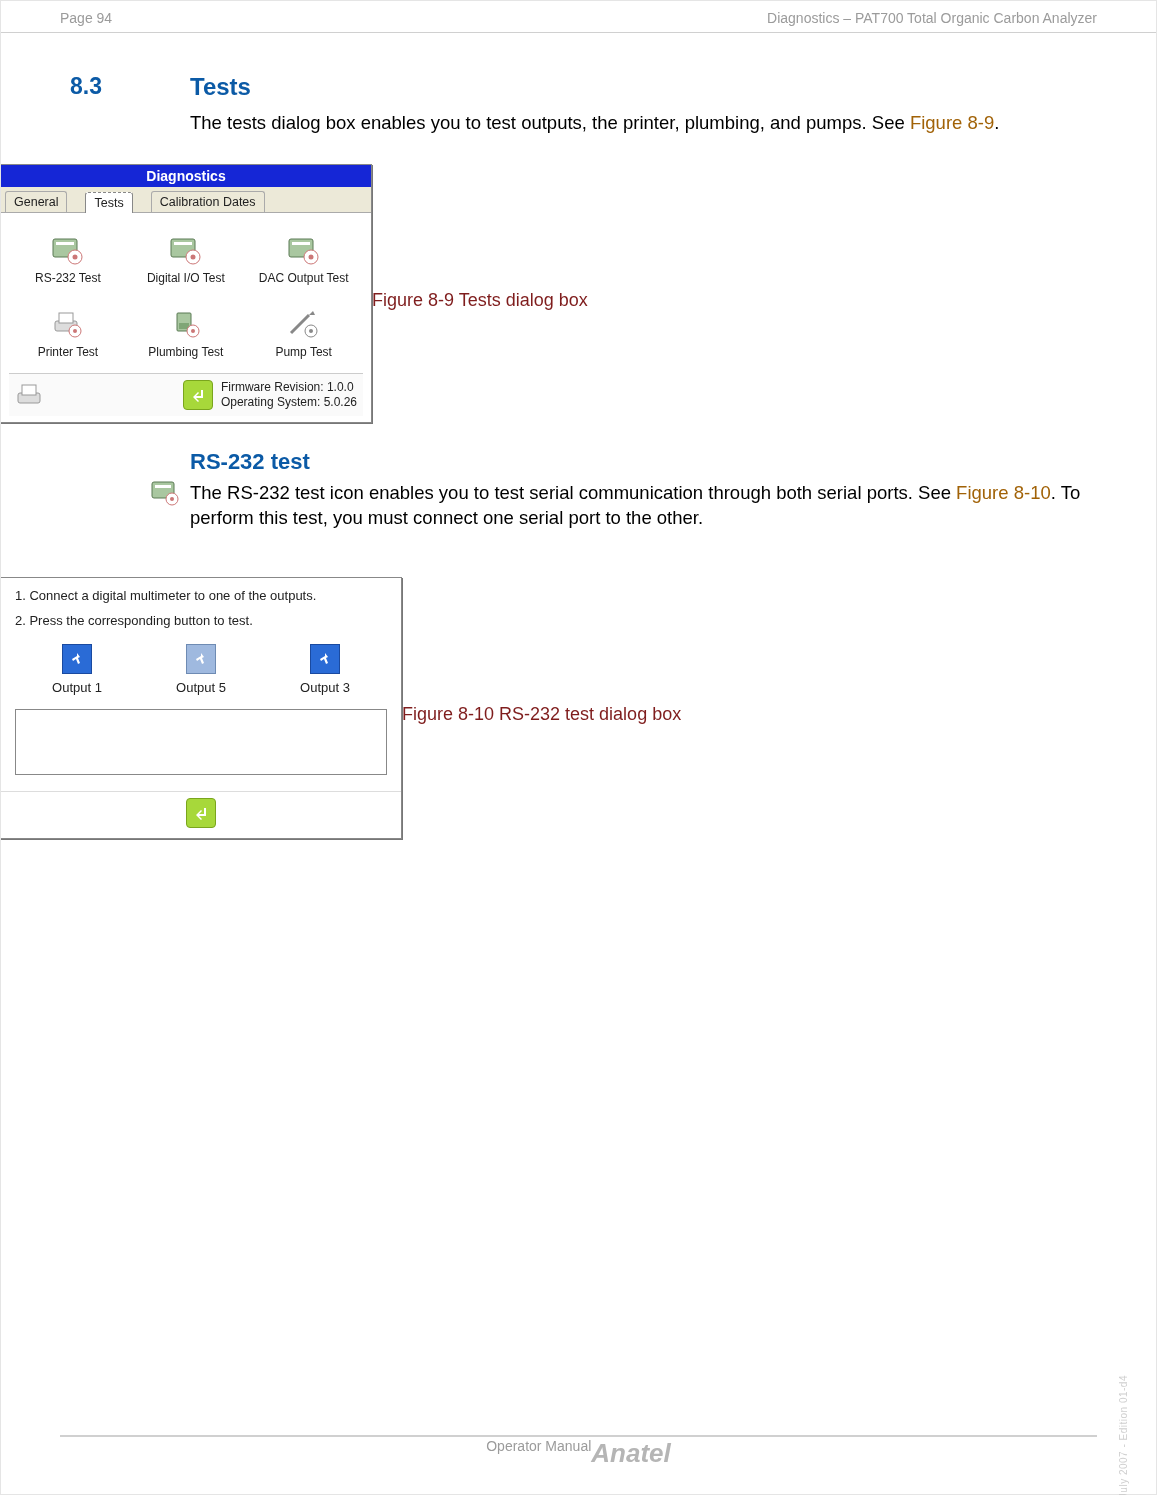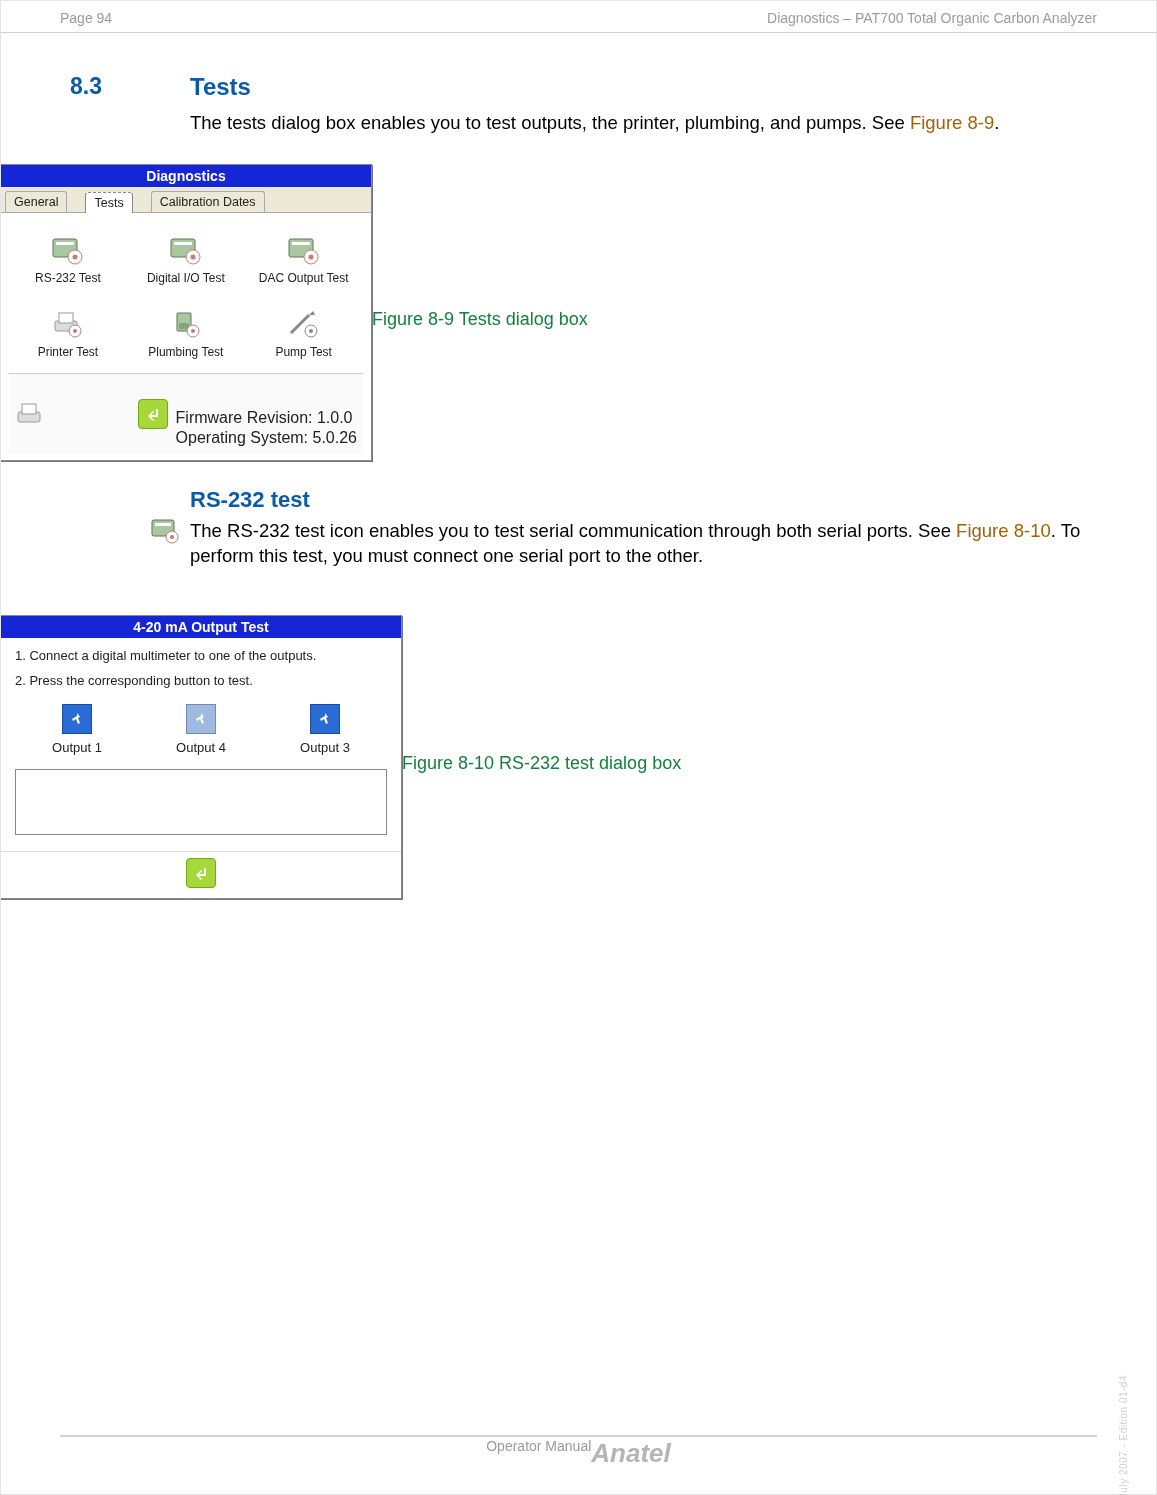--- a/index.html
+++ b/index.html
@@ -30,21 +30,21 @@
     display: flex;
     gap: 40px;
     padding: 20px 60px 0 70px;
   }
   .section-num { color: #0b5aa6; font-size: 23px; font-weight: bold; min-width: 80px; }
   .section-title { color: #0b5aa6; font-size: 24px; font-weight: bold; }
   .body-text { padding: 10px 100px 0 190px; font-size: 18.5px; line-height: 1.35; }
   .body-text2 { padding: 6px 70px 0 190px; font-size: 18.5px; line-height: 1.35; position: relative; }
   .linkref { color: #a16207; }
   .fig-wrap { display: flex; flex-direction: row; align-items: center; padding-top: 28px; }
-  .fig-caption { color: #15803d; font-size: 18px; padding-top: 14px; }
+  .fig-caption { color: #7f1d1d; font-size: 18px; padding-top: 14px; }
   .subheading { color: #0b5aa6; font-size: 22px; font-weight: bold; padding: 26px 0 0 190px; }
 
   
   .diag {
     width: 372px;
     border: 1px solid #888;
     background: #fff;
     box-shadow: 1px 1px 0 #777;
   }
   .diag-title {
@@ -63,21 +63,21 @@
     font-size: 12.5px; color: #222;
     border-radius: 3px 3px 0 0;
     margin-right: 2px;
   }
   .tab.active { background: #fff; position: relative; top: 1px; border-bottom: 1px solid #fff; border-style: dashed solid none solid; border-color:#888; }
   .diag-body { background: #fff; padding: 12px 8px 6px 8px; }
   .icon-grid { display: flex; flex-wrap: wrap; }
   .icon-cell { width: 33.3%; display: flex; flex-direction: column; align-items: center; padding: 10px 0 14px 0; }
   .icon-cell span { font-size: 12px; color: #222; padding-top: 6px; }
   .diag-status { display: flex; align-items: center; border-top: 1px solid #ccc; padding: 6px 6px; gap: 8px; background:#fafafa; }
-  .status-text { margin-left: auto; font-size: 16px; color: #222; line-height: 1.25; margin-top: 28px; }
+  .status-text { margin-left: auto; font-size: 12px; color: #222; line-height: 1.25; }
   .printer-small { width:32px; height:28px; }
   .ret-btn { width:30px; height:30px; background:#a7d83a; border:1px solid #7aa51d; border-radius:4px; display:flex; align-items:center; justify-content:center; }
 
   
   .mAwin { width: 402px; border:1px solid #888; box-shadow:1px 1px 0 #777; background:#fff; }
   .mA-title { background:#1526d6; color:#fff; font-weight:bold; font-size:14px; text-align:center; padding:3px 0;}
   .mA-body { padding: 10px 14px 8px 14px; font-size:13px; color:#222; }
   .mA-body p { margin-bottom: 10px; }
   .out-row { display:flex; justify-content:space-around; padding:6px 0 14px 0; }
   .out-cell { display:flex; flex-direction:column; align-items:center; gap:6px; font-size:13px;}
@@ -205,40 +205,39 @@
       <rect x="2" y="3" width="22" height="16" rx="2" fill="#a9c7a0" stroke="#5b7b54"></rect>
       <rect x="5" y="6" width="16" height="3" fill="#fff"></rect>
       <circle cx="22" cy="20" r="6" fill="#fff" stroke="#c77"></circle>
       <circle cx="22" cy="20" r="2" fill="#c77"></circle>
     </svg>
   <span>The RS-232 test icon enables you to test serial communication through both serial ports. See </span><span class="linkref">Figure 8-10</span><span>. To perform this test, you must connect one serial port to the other.</span>
 </div>
 
 <div class="fig-wrap" style="padding-top:46px;">
   <div class="mAwin">
-    <div class="mA-title">4-20 mA Output Test</div>
     <div class="mA-body">
       <p>1. Connect a digital multimeter to one of the outputs.</p>
       <p>2. Press the corresponding button to test.</p>
       <div class="out-row">
         <div class="out-cell">
           <div class="run-ico">
               <svg width="16" height="16">
                 <path d="M8 2l3 4-2 1 2 5-2 1-2-5-3 2-1-2 5-3z"></path>
               </svg>
             </div>
           <span>Output 1</span>
         </div>
         <div class="out-cell">
           <div class="run-ico" style="background:#9fb9df;border-color:#6e8bb3">
               <svg width="16" height="16">
                 <path d="M8 2l3 4-2 1 2 5-2 1-2-5-3 2-1-2 5-3z"></path>
               </svg>
             </div>
-          <span>Output 4</span>
+          <span>Output 5</span>
         </div>
         <div class="out-cell">
           <div class="run-ico">
               <svg width="16" height="16">
                 <path d="M8 2l3 4-2 1 2 5-2 1-2-5-3 2-1-2 5-3z"></path>
               </svg>
             </div>
           <span>Output 3</span>
         </div>
       </div>

